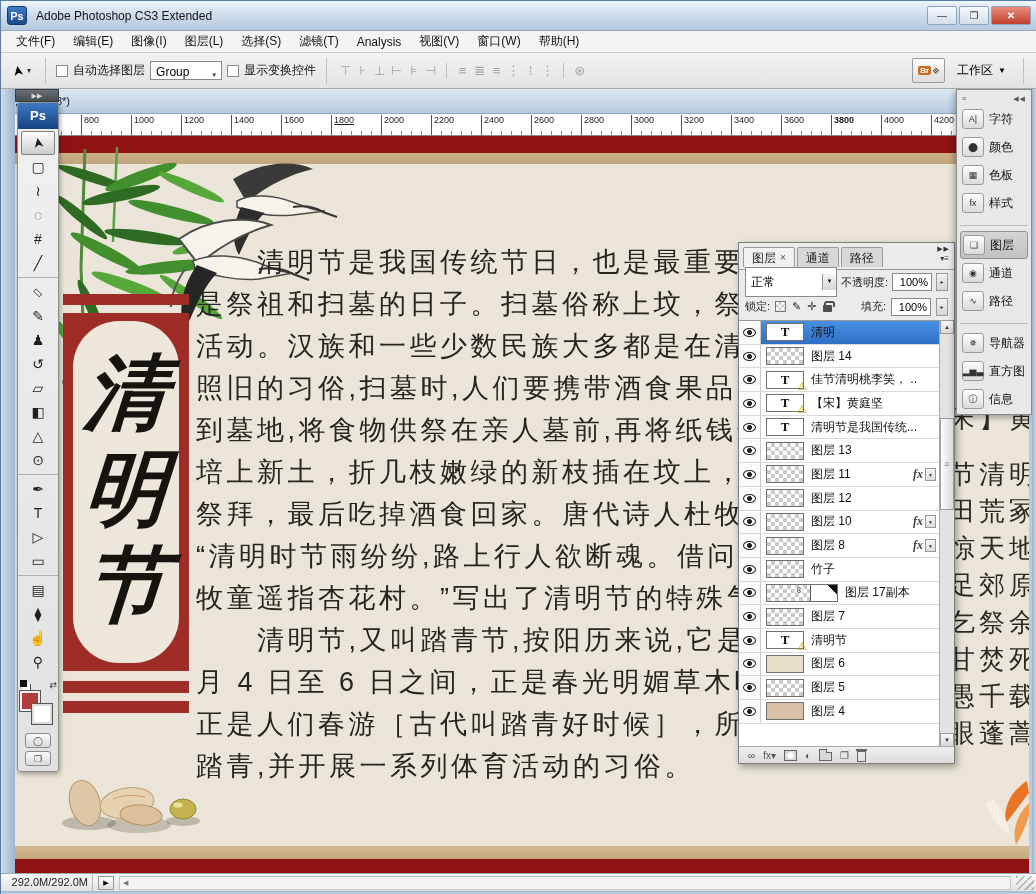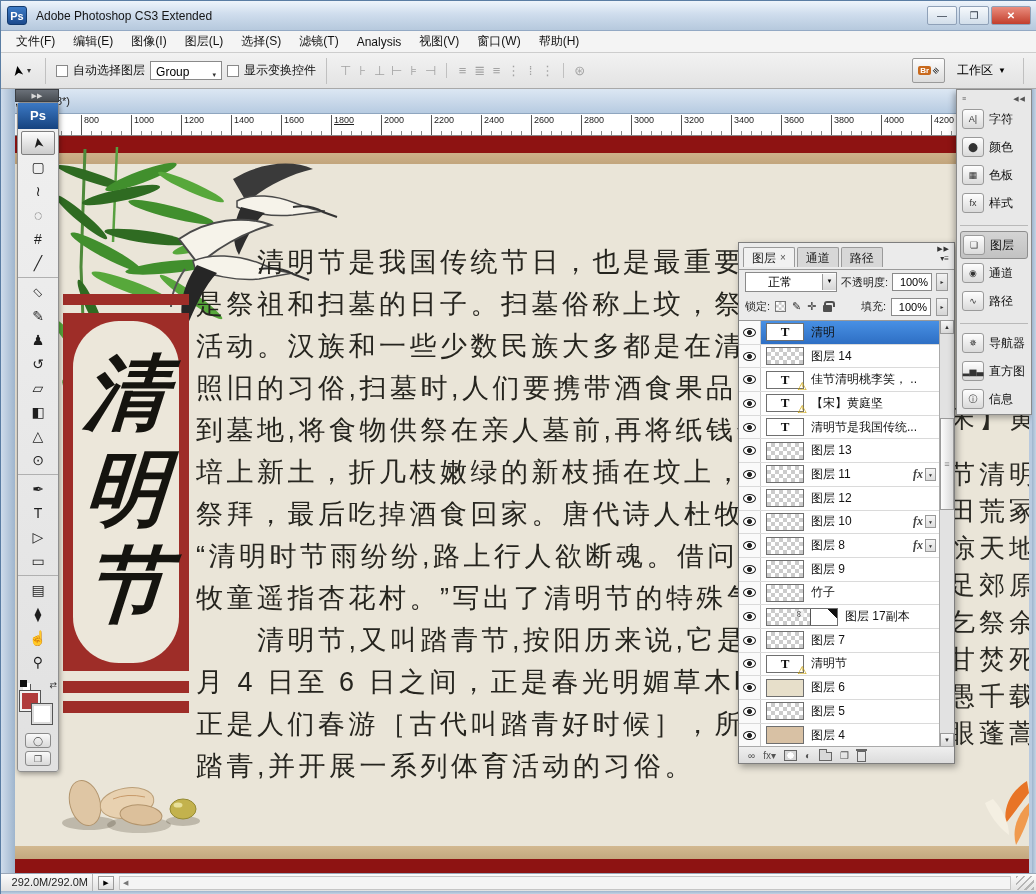--- a/index.html
+++ b/index.html
@@ -82,21 +82,21 @@
 
 .layerspanel{position:absolute;left:737px;top:241px;width:217px;height:522px;background:#ebebeb;border:1px solid #7e7e7e;z-index:24;box-shadow:2px 3px 7px rgba(0,0,0,.35);font-size:12px}
 .lp-collapse{position:absolute;right:4px;top:2px;font-size:7px;color:#333;letter-spacing:1px}
 .lp-tabs{position:absolute;top:4px;left:4px;height:20px;display:flex}
 .lp-tab{padding:0 8px;border:1px solid #9a9a9a;border-bottom:none;background:#d7d7d7;line-height:18px;color:#222;border-radius:2px 2px 0 0;margin-right:2px;display:flex;align-items:center;gap:4px}
 .lp-tab.on{background:#f1f1f1}
 .lp-tab b{font-weight:normal;font-size:10px;color:#555}
 .lp-menu{position:absolute;right:5px;top:11px;font-size:8px;color:#333}
 .lp-row2{position:absolute;top:26px;left:0;right:0;height:25px;display:flex;align-items:center;padding:0 6px;gap:4px;border-top:1px solid #9a9a9a;background:#ebebeb}
 .lp-row3{position:absolute;top:51px;left:0;right:0;height:25px;display:flex;align-items:center;padding:0 6px;gap:5px}
-.combo{width:92px;height:20px;background:#fff;border:1px solid #8a8a8a;display:flex;align-items:center;padding-left:22px}
+.combo{width:92px;height:30px;background:#fff;border:1px solid #8a8a8a;display:flex;align-items:center;padding-left:5px}
 .combo .arr{margin-left:auto;width:14px;height:16px;background:linear-gradient(#f5f5f5,#d6d6d6);border-left:1px solid #9a9a9a;font-size:6px;text-align:center;line-height:15px}
 .lbl{font-size:11px;color:#222;white-space:nowrap}
 .valbox{width:40px;height:18px;background:#fff;border:1px solid #8a8a8a;font-size:11px;text-align:right;padding:0 3px;line-height:16px;margin-left:auto}
 .valbox.f{margin-left:auto}
 .spin{width:12px;height:18px;background:linear-gradient(#f3f3f3,#d5d5d5);border:1px solid #9a9a9a;font-size:6px;text-align:center;line-height:16px;color:#333}
 .lockicons{display:flex;align-items:center;gap:6px}
 .lock-checker{width:11px;height:11px;border:1px solid #777;background:conic-gradient(#c9c9c9 25%,#fff 0 50%,#c9c9c9 0 75%,#fff 0) 0 0/5.5px 5.5px}
 .lock-glyph{font-size:11px;color:#333}
 .padlock{width:9px;height:7px;background:#4f4f4f;position:relative;margin-top:4px;border-radius:1px}
 .padlock::before{content:"";position:absolute;left:1px;top:-4px;width:7px;height:4px;border:2px solid #4f4f4f;border-bottom:none;border-radius:3px 3px 0 0}
@@ -259,21 +259,21 @@
         <span class="rlabel" style="left: 316px; text-decoration: underline;">1800</span>
         <span class="rlabel" style="left: 366px;">2000</span>
         <span class="rlabel" style="left: 416px;">2200</span>
         <span class="rlabel" style="left: 466px;">2400</span>
         <span class="rlabel" style="left: 516px;">2600</span>
         <span class="rlabel" style="left: 566px;">2800</span>
         <span class="rlabel" style="left: 616px;">3000</span>
         <span class="rlabel" style="left: 666px;">3200</span>
         <span class="rlabel" style="left: 716px;">3400</span>
         <span class="rlabel" style="left: 766px;">3600</span>
-        <span class="rlabel" style="left: 816px;">3800</span>
+        <span class="rlabel" style="left: 816px; font-weight: bold;">3800</span>
         <span class="rlabel" style="left: 866px;">4000</span>
         <span class="rlabel" style="left: 916px;">4200</span>
       </div>
 
     <div class="band redtop"></div>
     <div class="band tantop"></div>
     <div class="band tanbot"></div>
     <div class="band redbot"></div>
 
     <svg class="svgart" style="left:36px;top:58px" width="230" height="290" viewBox="0 0 230 290">
@@ -658,30 +658,20 @@
             <span class="fxarr">▼</span>
           </span>
         </div>
         <div class="lrow">
           <span class="eyecell">
             <span class="eye"></span>
           </span>
           <span class="thumb checker">
             
           </span>
-          <span class="lname">图层 9</span>
-
-        </div>
-        <div class="lrow">
-          <span class="eyecell">
-            <span class="eye"></span>
-          </span>
-          <span class="thumb checker">
-            
-          </span>
           <span class="lname">竹子</span>
 
         </div>
         <div class="lrow">
           <span class="eyecell">
             <span class="eye"></span>
           </span>
           <span class="thumb masked">
             
           </span>

